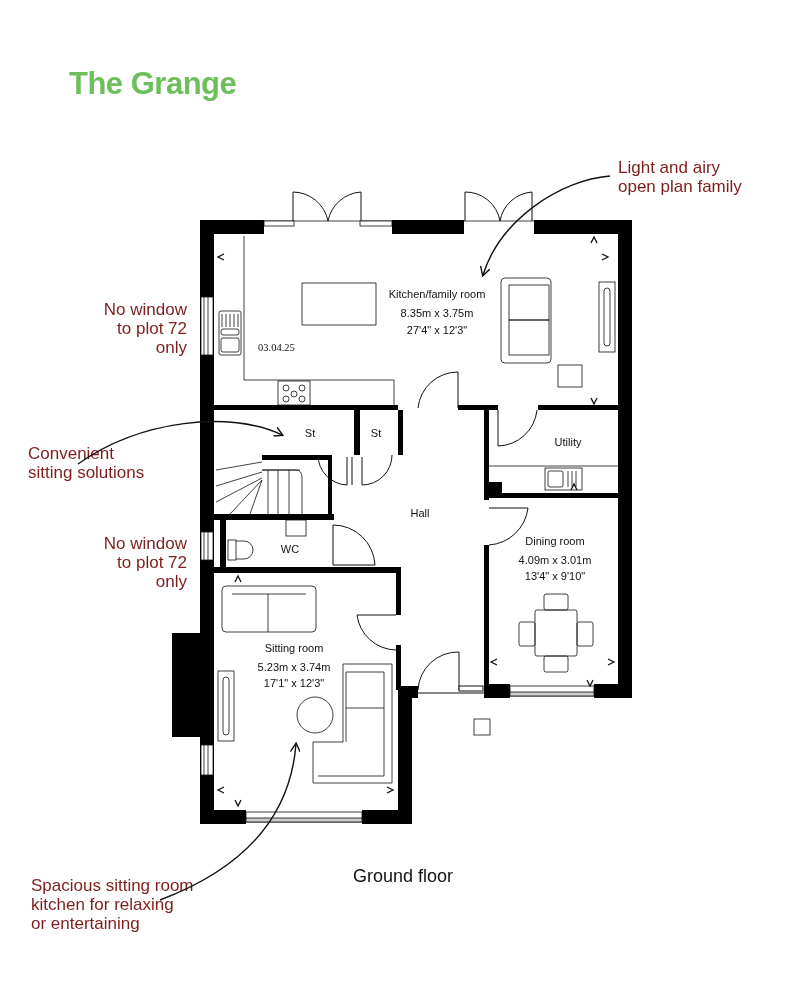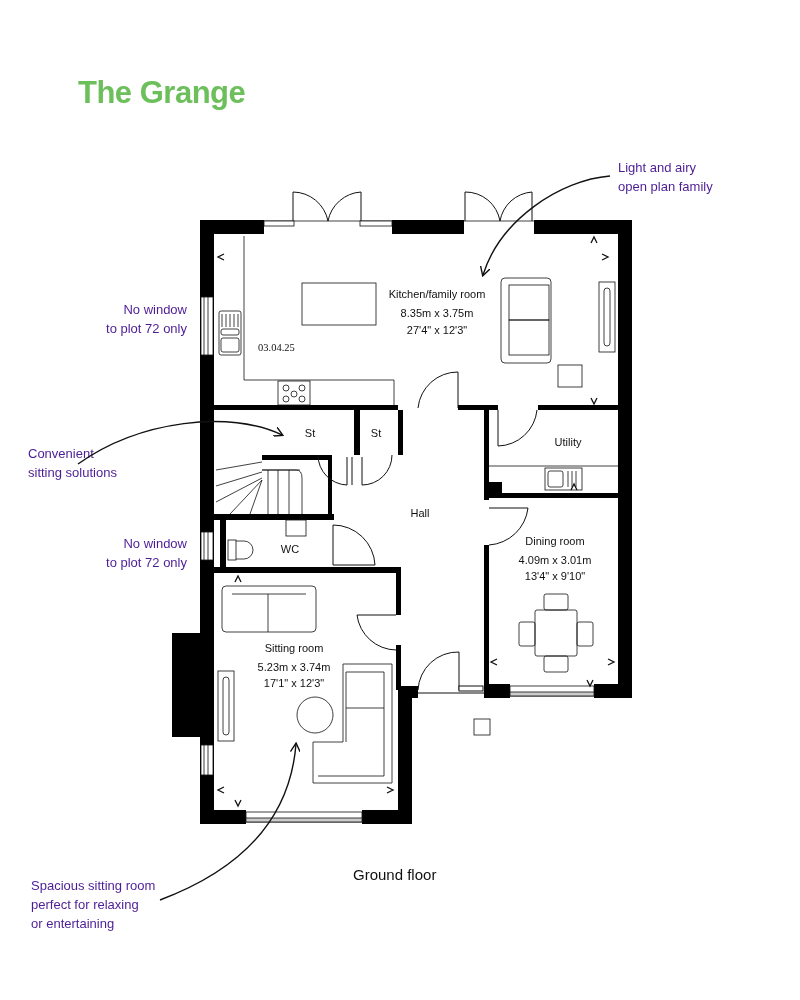--- a/index.html
+++ b/index.html
@@ -1,25 +1,25 @@
 <!DOCTYPE html>
 <html><head>
 <meta charset="utf-8">
 <style>
   html, body { margin: 0; padding: 0; background: #ffffff; }
   body { width: 800px; height: 1000px; position: relative; overflow: hidden; font-family: "Liberation Sans", sans-serif; color: #111; }
-  .title { position: absolute; left: 61px; top: 58px; font-size: 31px; font-weight: 700; letter-spacing: -0.5px; margin: 17px; }
-  .callout { position: absolute; font-size: 13px; line-height: 19px; color: #4c1d95; }
+  .title { position: absolute; left: 61px; top: 58px; font-size: 31px; font-weight: 700; letter-spacing: -0.5px; margin: 8px; }
+  .callout { position: absolute; font-size: 17px; line-height: 19px; color: #7f1d1d; }
   .callout span { display: block; }
   .c-kitchen { left: 618px; top: 158px; }
   .c-window1 { left: 100px; top: 300px; text-align: right; width: 87px; }
   .c-storage { left: 28px; top: 444px; }
   .c-window2 { left: 100px; top: 534px; text-align: right; width: 87px; }
   .c-sitting { left: 31px; top: 876px; }
-  .floor-label { position: absolute; left: 353px; top: 866px; font-size: 15px; }
+  .floor-label { position: absolute; left: 353px; top: 866px; font-size: 18px; }
   svg.plan { position: absolute; left: 0; top: 0; }
   .room-text { font-family: "Liberation Sans", sans-serif; font-size: 11px; fill: #111; }
   .date-text { font-family: "Liberation Serif", serif; font-size: 10.5px; fill: #111; }
 </style>
 </head>
 <body>
 
 <h1 class="title" style="color: rgb(108, 191, 90);">The Grange</h1>
 
 <div class="callout c-kitchen">
@@ -33,21 +33,21 @@
 <div class="callout c-storage">
   <span>Convenient</span>
   <span>sitting solutions</span>
 </div>
 <div class="callout c-window2">
   <span>No window</span>
   <span>to plot 72 only</span>
 </div>
 <div class="callout c-sitting">
   <span>Spacious sitting room</span>
-  <span>perfect for relaxing</span>
+  <span>kitchen for relaxing</span>
   <span>or entertaining</span>
 </div>
 
 <div class="floor-label">Ground floor</div>
 
 <svg class="plan" width="800" height="1000" viewBox="0 0 800 1000" xmlns="http://www.w3.org/2000/svg">
   <defs>
     <marker id="arrowhead" markerWidth="10" markerHeight="10" refX="8" refY="5" orient="auto" markerUnits="userSpaceOnUse">
       <path d="M0,0 L9,5 L0,10" fill="none" stroke="#111" stroke-width="1.4"></path>
     </marker>

